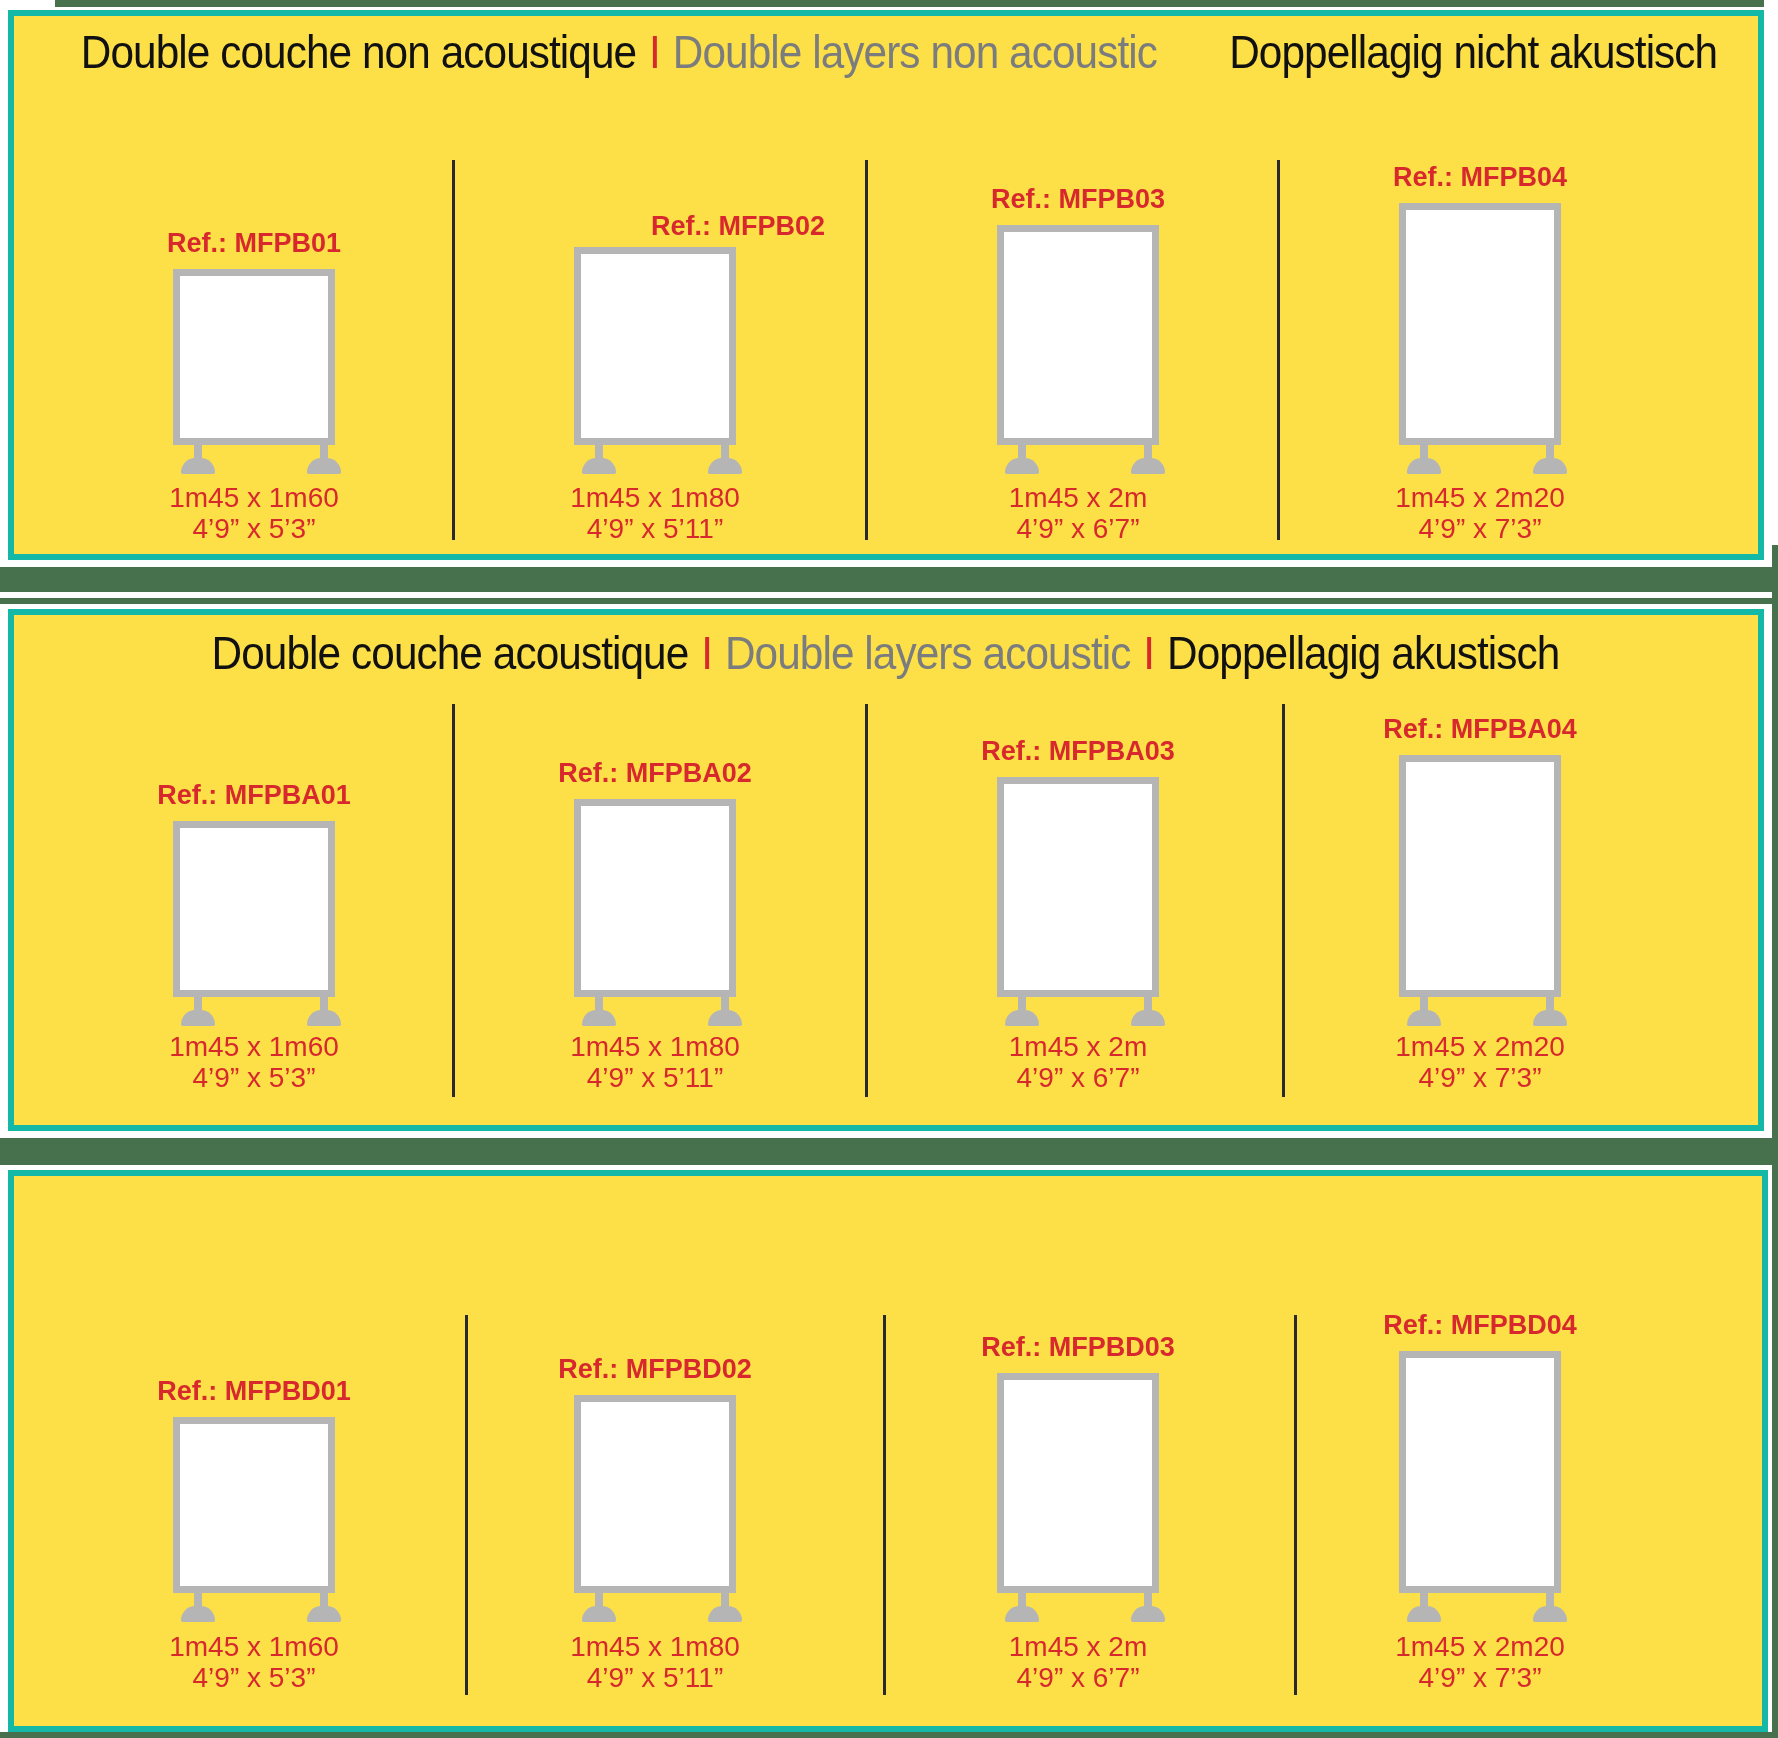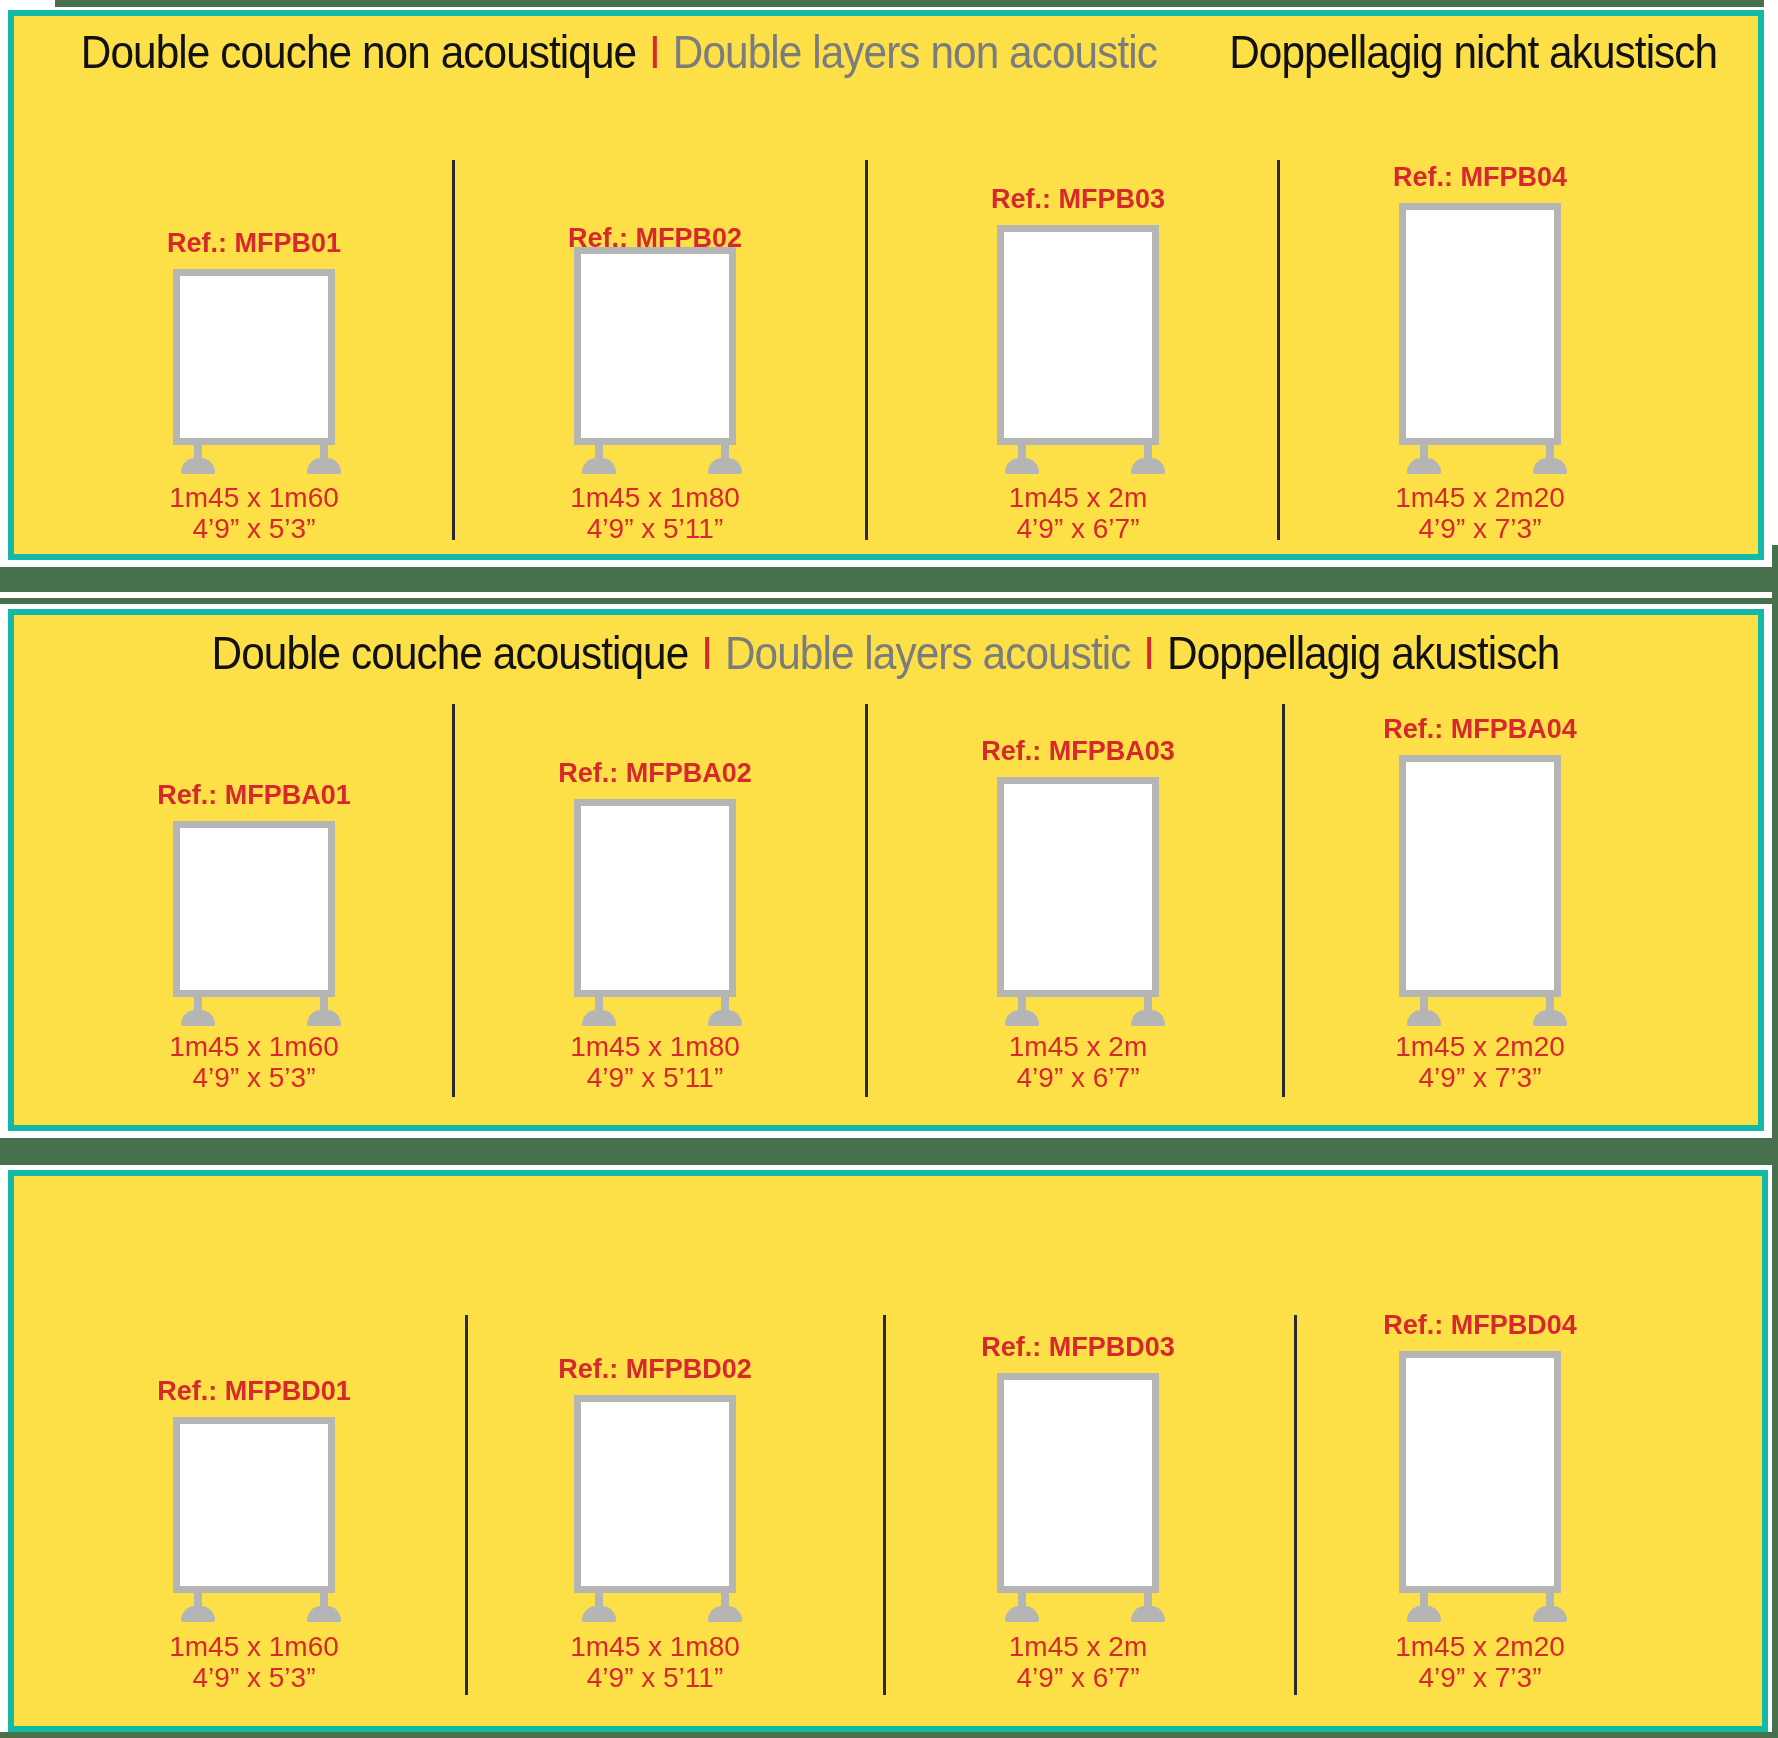--- a/index.html
+++ b/index.html
@@ -78,21 +78,21 @@
         </div>
       <div class="foot foot-r">
           <div class="stem"></div>
           <div class="dome"></div>
         </div>
       <div class="dim" style="top:466px;">1m45 x 1m60</div>
       <div class="dim" style="top:497px;">4’9” x 5’3”</div>
     </div>
 
     <div class="product" style="left:471px;">
-      <div class="ref" style="bottom:300px;">Ref.: MFPB02</div>
+      <div class="ref" style="bottom:312px;text-align:right;">Ref.: MFPB02</div>
       <div class="panel" style="height:198px;"></div>
       <div class="foot foot-l">
           <div class="stem"></div>
           <div class="dome"></div>
         </div>
       <div class="foot foot-r">
           <div class="stem"></div>
           <div class="dome"></div>
         </div>
       <div class="dim" style="top:466px;">1m45 x 1m80</div>

